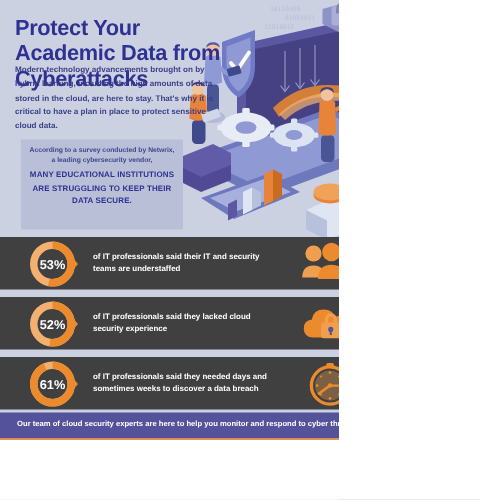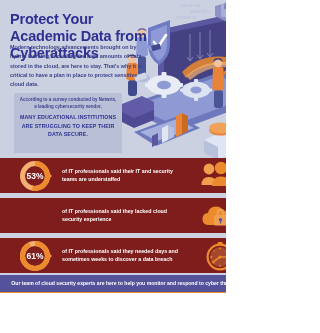--- a/index.html
+++ b/index.html
@@ -35,21 +35,21 @@
   .callout-bold { font-size:5.3px; line-height:1.62; color:#2e3192; font-weight:bold; margin-top:2px; letter-spacing:0.1px; }
 
   
   .illus { position:absolute; right:0; top:0; width:130px; height:160px; }
   .illus svg { display:block; }
 
   
   .stats { position:absolute; left:0; top:158px; width:250px; }
   .stat {
     position:relative; margin:0 0 5px 0; height:35px;
-    background:#7f1d1d; display:flex; align-items:center;
+    background:#404040; display:flex; align-items:center;
   }
   .stat .ring-wrap {
     position:absolute; left:18px; top:50%; transform:translateY(-50%);
     width:34px; height:34px;
   }
   .ring-wrap svg { display:block; }
   .pct {
     position:absolute; left:0; top:0; width:34px; height:34px;
     display:flex; align-items:center; justify-content:center;
     font-size:8.5px; font-weight:bold; color:#ffffff;
@@ -240,20 +240,28 @@
           <path d="M1.5 24 q0 -8 7.5 -8 q7.5 0 7.5 8 Z" fill="#ef9f4e"></path>
           <circle cx="33" cy="8" r="5.4" fill="#ef9f4e"></circle>
           <path d="M25.5 24 q0 -8 7.5 -8 q7.5 0 7.5 8 Z" fill="#ef9f4e"></path>
           <circle cx="21" cy="7" r="6.2" fill="#ec8b2d"></circle>
           <path d="M12 25 q0 -9.5 9 -9.5 q9 0 9 9.5 Z" fill="#ec8b2d"></path>
         </svg>
       </div>
     </div>
 
     <div class="stat">
+      <div class="ring-wrap">
+        <svg width="34" height="34" viewBox="0 0 34 34">
+          <circle cx="17" cy="17" r="12.5" fill="none" stroke="#f3b071" stroke-width="5"></circle>
+          <circle cx="17" cy="17" r="12.5" fill="none" stroke="#ec8b2d" stroke-width="5" stroke-dasharray="40.8 78.5" stroke-dashoffset="0" transform="rotate(-90 17 17)"></circle>
+          <path d="M29 11 L34 17 L29 23 Z" fill="#ec8b2d"></path>
+        </svg>
+        <div class="pct">52%</div>
+      </div>
       <div class="stat-text">of IT professionals said they lacked cloud security experience</div>
       <div class="stat-icon">
         <svg width="42" height="30" viewBox="0 0 42 30">
           <path d="M9 24 q-6.5 0 -6.5 -6 q0 -5.4 5.4 -6 q1 -6.6 8 -6.6 q6 0 7.4 5.2 q1.6 -1.2 3.8 -1.2 q5 0 5.8 5 q4.6 0.5 4.6 5.3 q0 4.3 -5.6 4.3 Z" fill="#ec8b2d"></path>
           <rect x="14" y="14" width="13" height="10.5" rx="1.6" fill="#ef9f4e"></rect>
           <path d="M16.6 14.4 v-2.6 a4 4 0 0 1 8 0 v2.6 h-2.2 v-2.6 a1.8 1.8 0 0 0 -3.6 0 v2.6 Z" fill="#ef9f4e"></path>
           <circle cx="20.5" cy="18.6" r="1.7" fill="#54529a"></circle>
           <rect x="19.8" y="19" width="1.4" height="3.4" fill="#54529a"></rect>
         </svg>
       </div>

